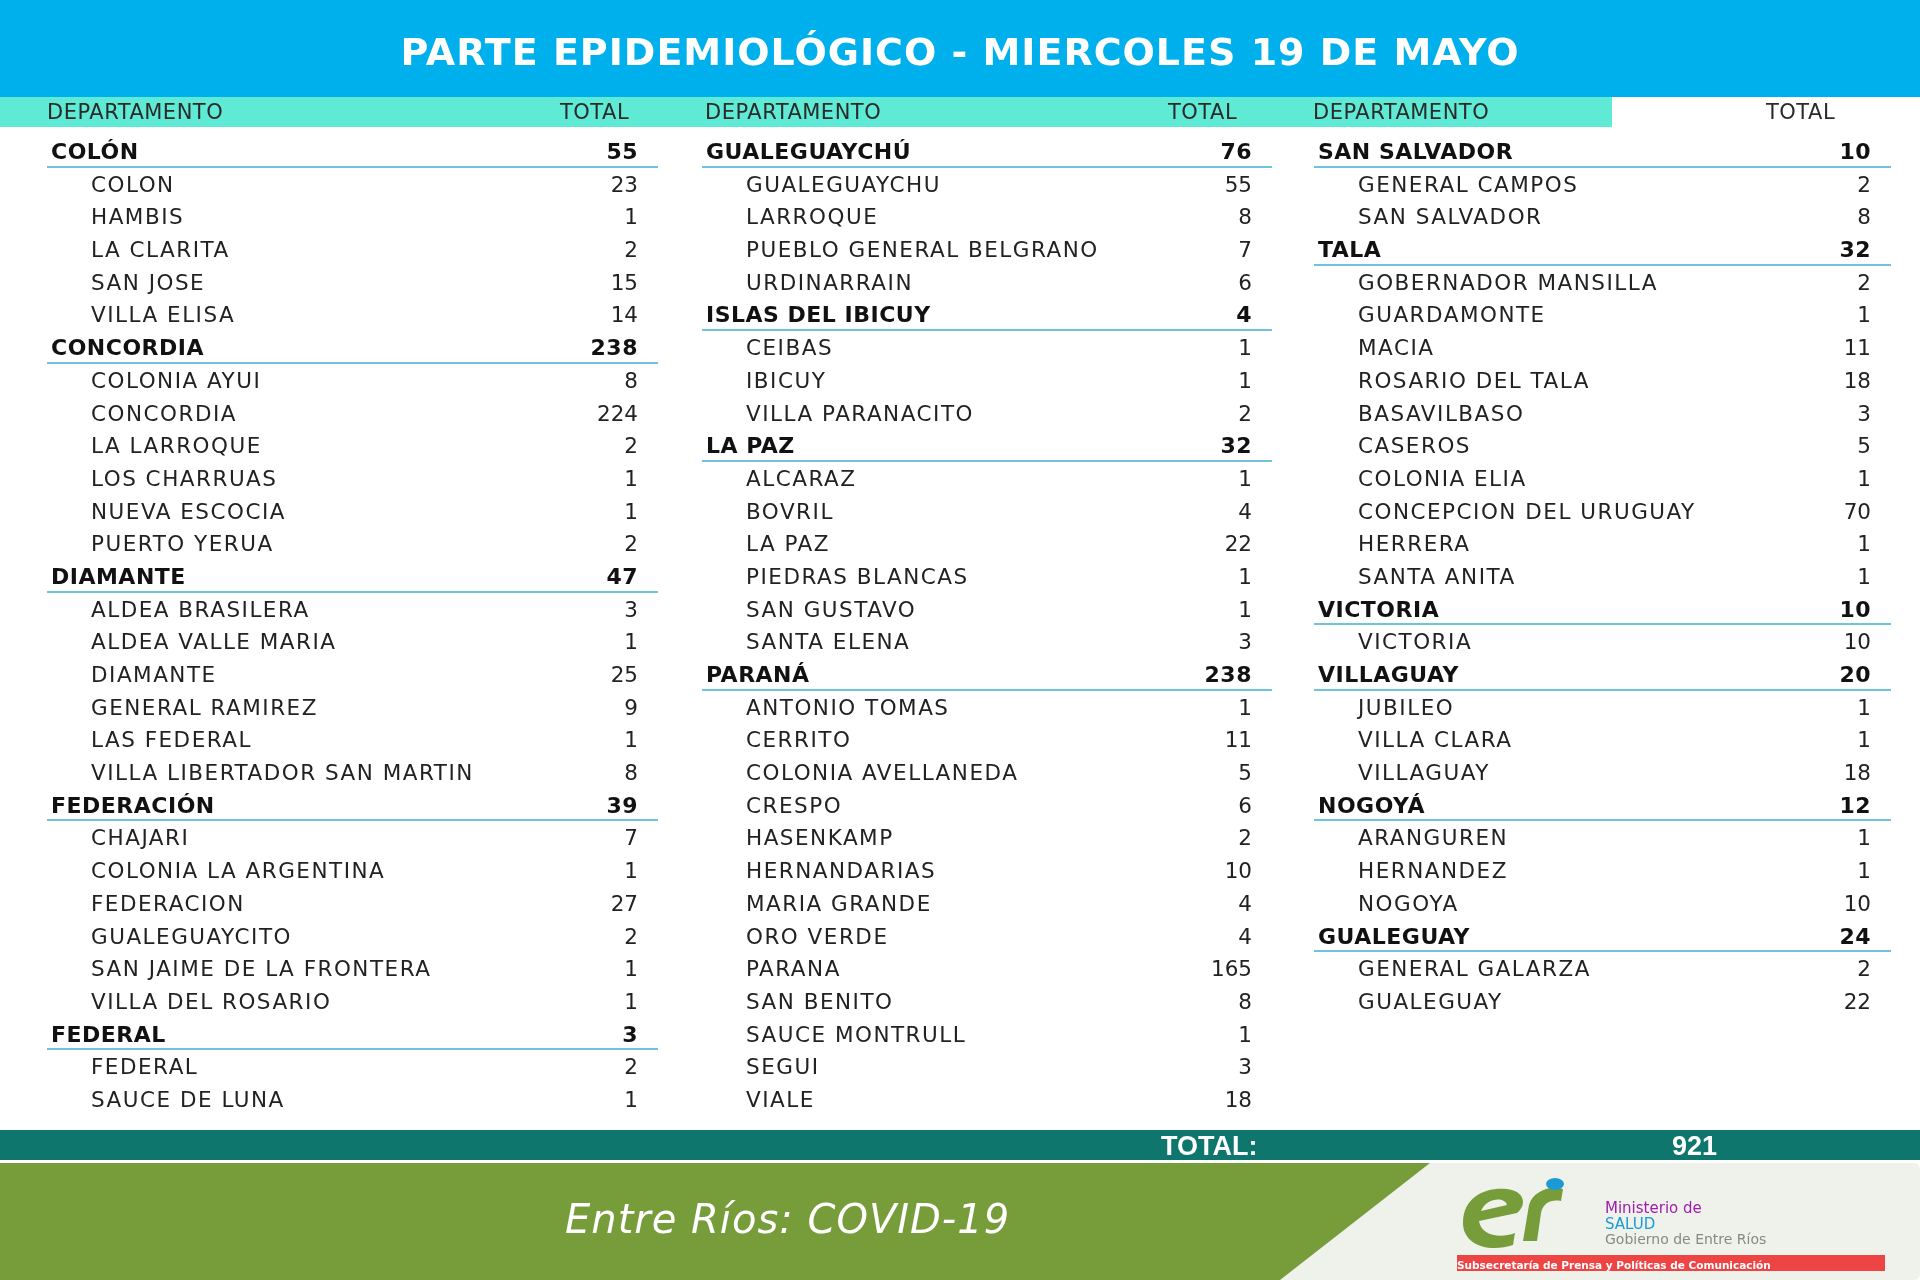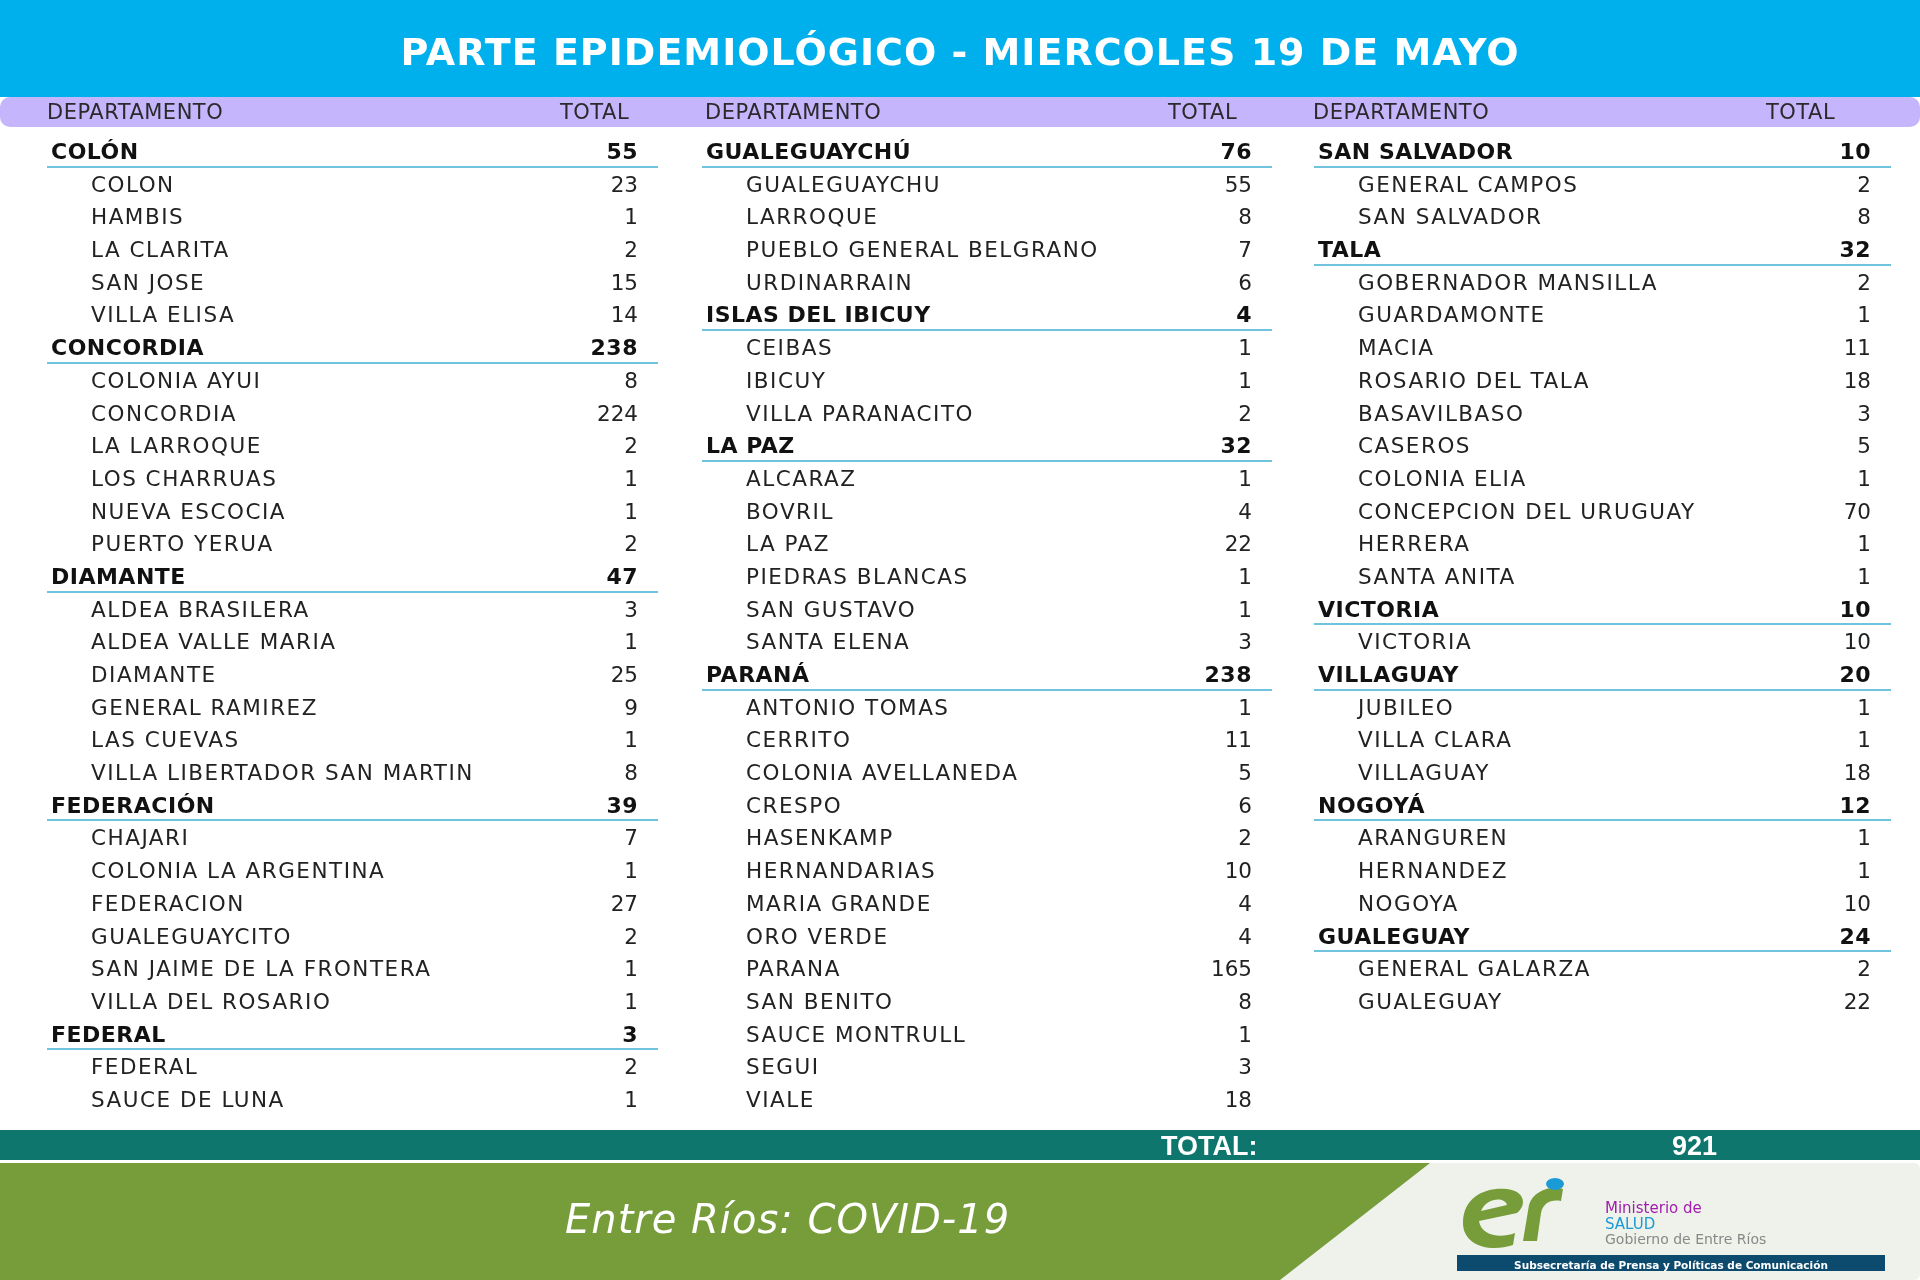--- a/index.html
+++ b/index.html
@@ -10,23 +10,22 @@
       position: absolute; left: 0; top: 0; width: 1920px; height: 97px;
       background: #00b0ec;
       display: flex; align-items: center; justify-content: center;
     }
     .title-bar .title {
       color: #ffffff; font-family: "DejaVu Sans", sans-serif; font-weight: bold;
       font-size: 38px; letter-spacing: 1px; padding-top: 6px;
     }
 
     .col-header-bar {
-      position: absolute; left: 0; top: 97px; width: 1920px; height: 30px;
-      background: #c4b5fd;
-      border-radius: 10px;
+      position: absolute; left: 0; top: 97px; width: 1612px; height: 30px;
+      background: #5eead4;
     }
     .col-head {
       position: absolute; top: 0; height: 30px; line-height: 30px;
       font-family: "DejaVu Sans", sans-serif; font-size: 21px; color: #2a2a2a;
       letter-spacing: 0.5px;
     }
 
     .column { position: absolute; top: 136px; }
     .row {
       position: relative; height: 32.7px; line-height: 32.7px;
@@ -62,23 +61,23 @@
     .footer .slogan {
       position: absolute; left: 565px; top: 33px; color: #ffffff;
       font-family: "DejaVu Sans", sans-serif; font-style: italic; font-size: 40px; letter-spacing: 1px;
     }
     .logo { position: absolute; left: 1450px; top: 12px; width: 440px; height: 100px; }
     .logo .er-mark { position: absolute; left: 5px; top: 0; width: 120px; height: 78px; }
     .logo .ministerio { position: absolute; left: 155px; top: 24px; font-family: "DejaVu Sans", sans-serif; font-size: 15px; color: #a21caf; }
     .logo .salud { position: absolute; left: 155px; top: 40px; font-family: "DejaVu Sans", sans-serif; font-size: 15px; font-weight: normal; color: #1b9ad6; }
     .logo .gobierno { position: absolute; left: 155px; top: 56px; font-family: "DejaVu Sans", sans-serif; font-size: 14px; color: #888; }
     .logo .subsec {
-      position: absolute; left: 7px; top: 80px; width: 428px; height: 16px; background: #0c4a6e;
+      position: absolute; left: 7px; top: 80px; width: 428px; height: 16px; background: #ef4444;
       color: #ffffff; font-family: "DejaVu Sans", sans-serif; font-weight: bold; font-size: 10.5px;
-      line-height: 20px; text-align: center; white-space: nowrap;
+      line-height: 20px; white-space: nowrap;
     }
   </style>
 </head>
 <body>
 
 <div class="title-bar">
   <div class="title">PARTE EPIDEMIOLÓGICO - MIERCOLES 19 DE MAYO</div>
 </div>
 
 <div class="col-header-bar">
@@ -157,21 +156,21 @@
     </div>
     <div class="row loc">
       <span class="name">DIAMANTE</span>
       <span class="val">25</span>
     </div>
     <div class="row loc">
       <span class="name">GENERAL RAMIREZ</span>
       <span class="val">9</span>
     </div>
     <div class="row loc">
-      <span class="name">LAS CUEVAS</span>
+      <span class="name">LAS FEDERAL</span>
       <span class="val">1</span>
     </div>
     <div class="row loc">
       <span class="name">VILLA LIBERTADOR SAN MARTIN</span>
       <span class="val">8</span>
     </div>
     <div class="row dept">
       <span class="name">FEDERACIÓN</span>
       <span class="val">39</span>
     </div>

